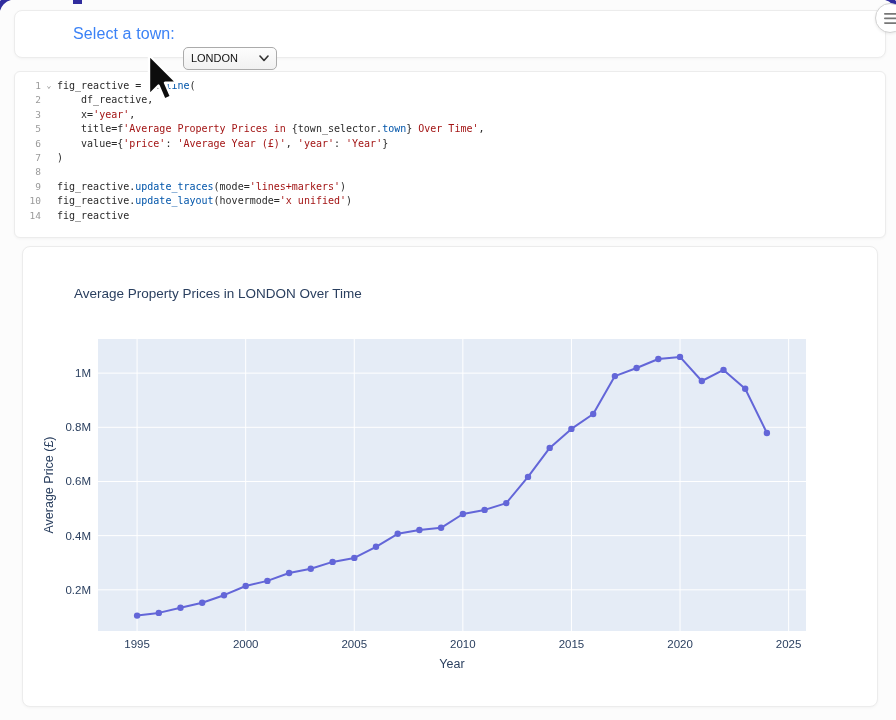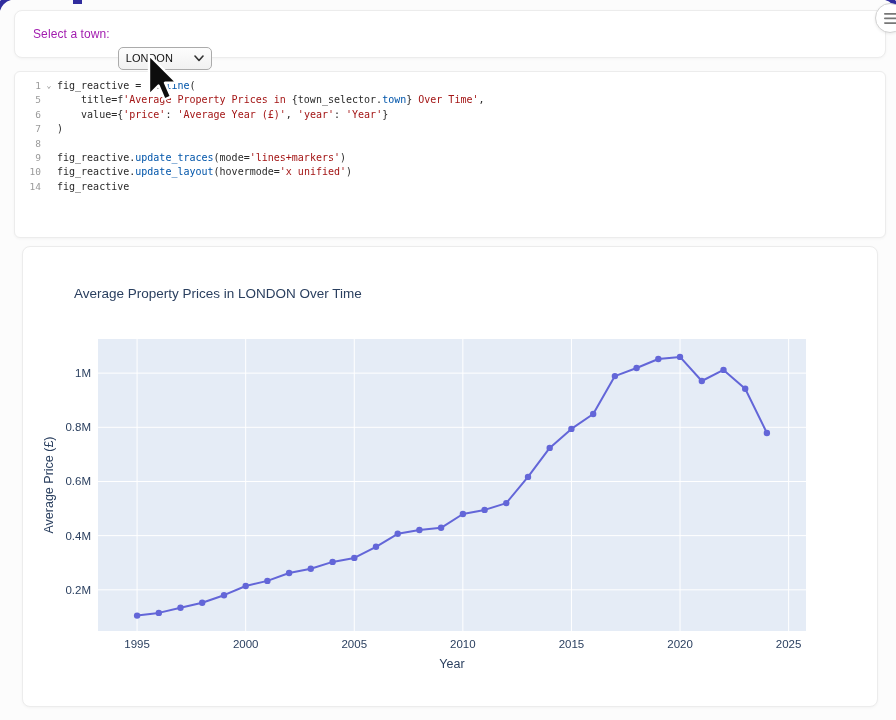--- a/index.html
+++ b/index.html
@@ -16,21 +16,21 @@
     border: 1px solid #ececec;
     border-radius: 8px;
     box-shadow: 0 1px 3px rgba(0,0,0,0.04);
   }
   
   .frame-arcs { position:absolute; left:0; top:0; width:896px; height:44px; pointer-events:none; z-index:5; }
   .top-notch { position:absolute; left:73px; top:0; width:9px; height:4px; background:#312d9e; z-index:6; }
 
   
   .topbar { left:14px; top:10px; width:872px; height:48px; display:flex; align-items:center; padding-left:18px; z-index:2; }
-  .sel-label { font-size:12px; color:#a21caf; letter-spacing:0.1px; }
+  .sel-label { font-size:16px; color:#3b82f6; letter-spacing:0.1px;margin-left:40px; }
   .select-box {
     margin-left:8px; height:23px; min-width:94px;
     display:inline-flex; align-items:center; justify-content:space-between;
     padding:0 7px; gap:10px;
     background:linear-gradient(#fdfdfd,#f1f1f1);
     border:1px solid #ababab; border-radius:5px;
     font-size:11px; color:#111; cursor:default;margin-top:48px;
   }
   .select-box .chev { display:inline-flex; }
 
@@ -86,20 +86,22 @@
   <svg width="13" height="11" viewBox="0 0 13 11">
     <rect x="0" y="0" width="13" height="1.7" rx="0.8" fill="#777"></rect>
     <rect x="0" y="4.6" width="13" height="1.7" rx="0.8" fill="#777"></rect>
     <rect x="0" y="9.2" width="13" height="1.7" rx="0.8" fill="#777"></rect>
   </svg>
 </div>
 
 <div class="card editor">
   <div id="codelines">
       <div class="cl"><span class="ln">1</span><span class="fold">⌄</span><span class="code"><span class="pln">fig_reactive = px.</span><span class="prp">line</span><span class="pln">(</span></span></div>
+      <div class="cl"><span class="ln">2</span><span class="fold"></span><span class="code"><span class="pln">    df_reactive,</span></span></div>
+      <div class="cl"><span class="ln">3</span><span class="fold"></span><span class="code"><span class="pln">    x=</span><span class="str">'year'</span><span class="pln">,</span></span></div>
       <div class="cl"><span class="ln">5</span><span class="fold"></span><span class="code"><span class="pln">    title=f</span><span class="str">'Average Property Prices in </span><span class="pln">{town_selector.</span><span class="prp">town</span><span class="pln">}</span><span class="str"> Over Time'</span><span class="pln">,</span></span></div>
       <div class="cl"><span class="ln">6</span><span class="fold"></span><span class="code"><span class="pln">    value={</span><span class="str">'price'</span><span class="pln">: </span><span class="str">'Average Year (£)'</span><span class="pln">, </span><span class="str">'year'</span><span class="pln">: </span><span class="str">'Year'</span><span class="pln">}</span></span></div>
       <div class="cl"><span class="ln">7</span><span class="fold"></span><span class="code"><span class="pln">)</span></span></div>
       <div class="cl"><span class="ln">8</span><span class="fold"></span><span class="code"></span></div>
       <div class="cl"><span class="ln">9</span><span class="fold"></span><span class="code"><span class="pln">fig_reactive.</span><span class="prp">update_traces</span><span class="pln">(mode=</span><span class="str">'lines+markers'</span><span class="pln">)</span></span></div>
       <div class="cl"><span class="ln">10</span><span class="fold"></span><span class="code"><span class="pln">fig_reactive.</span><span class="prp">update_layout</span><span class="pln">(hovermode=</span><span class="str">'x unified'</span><span class="pln">)</span></span></div>
       <div class="cl"><span class="ln">14</span><span class="fold"></span><span class="code"><span class="pln">fig_reactive</span></span></div>
     </div>
 </div>
 

